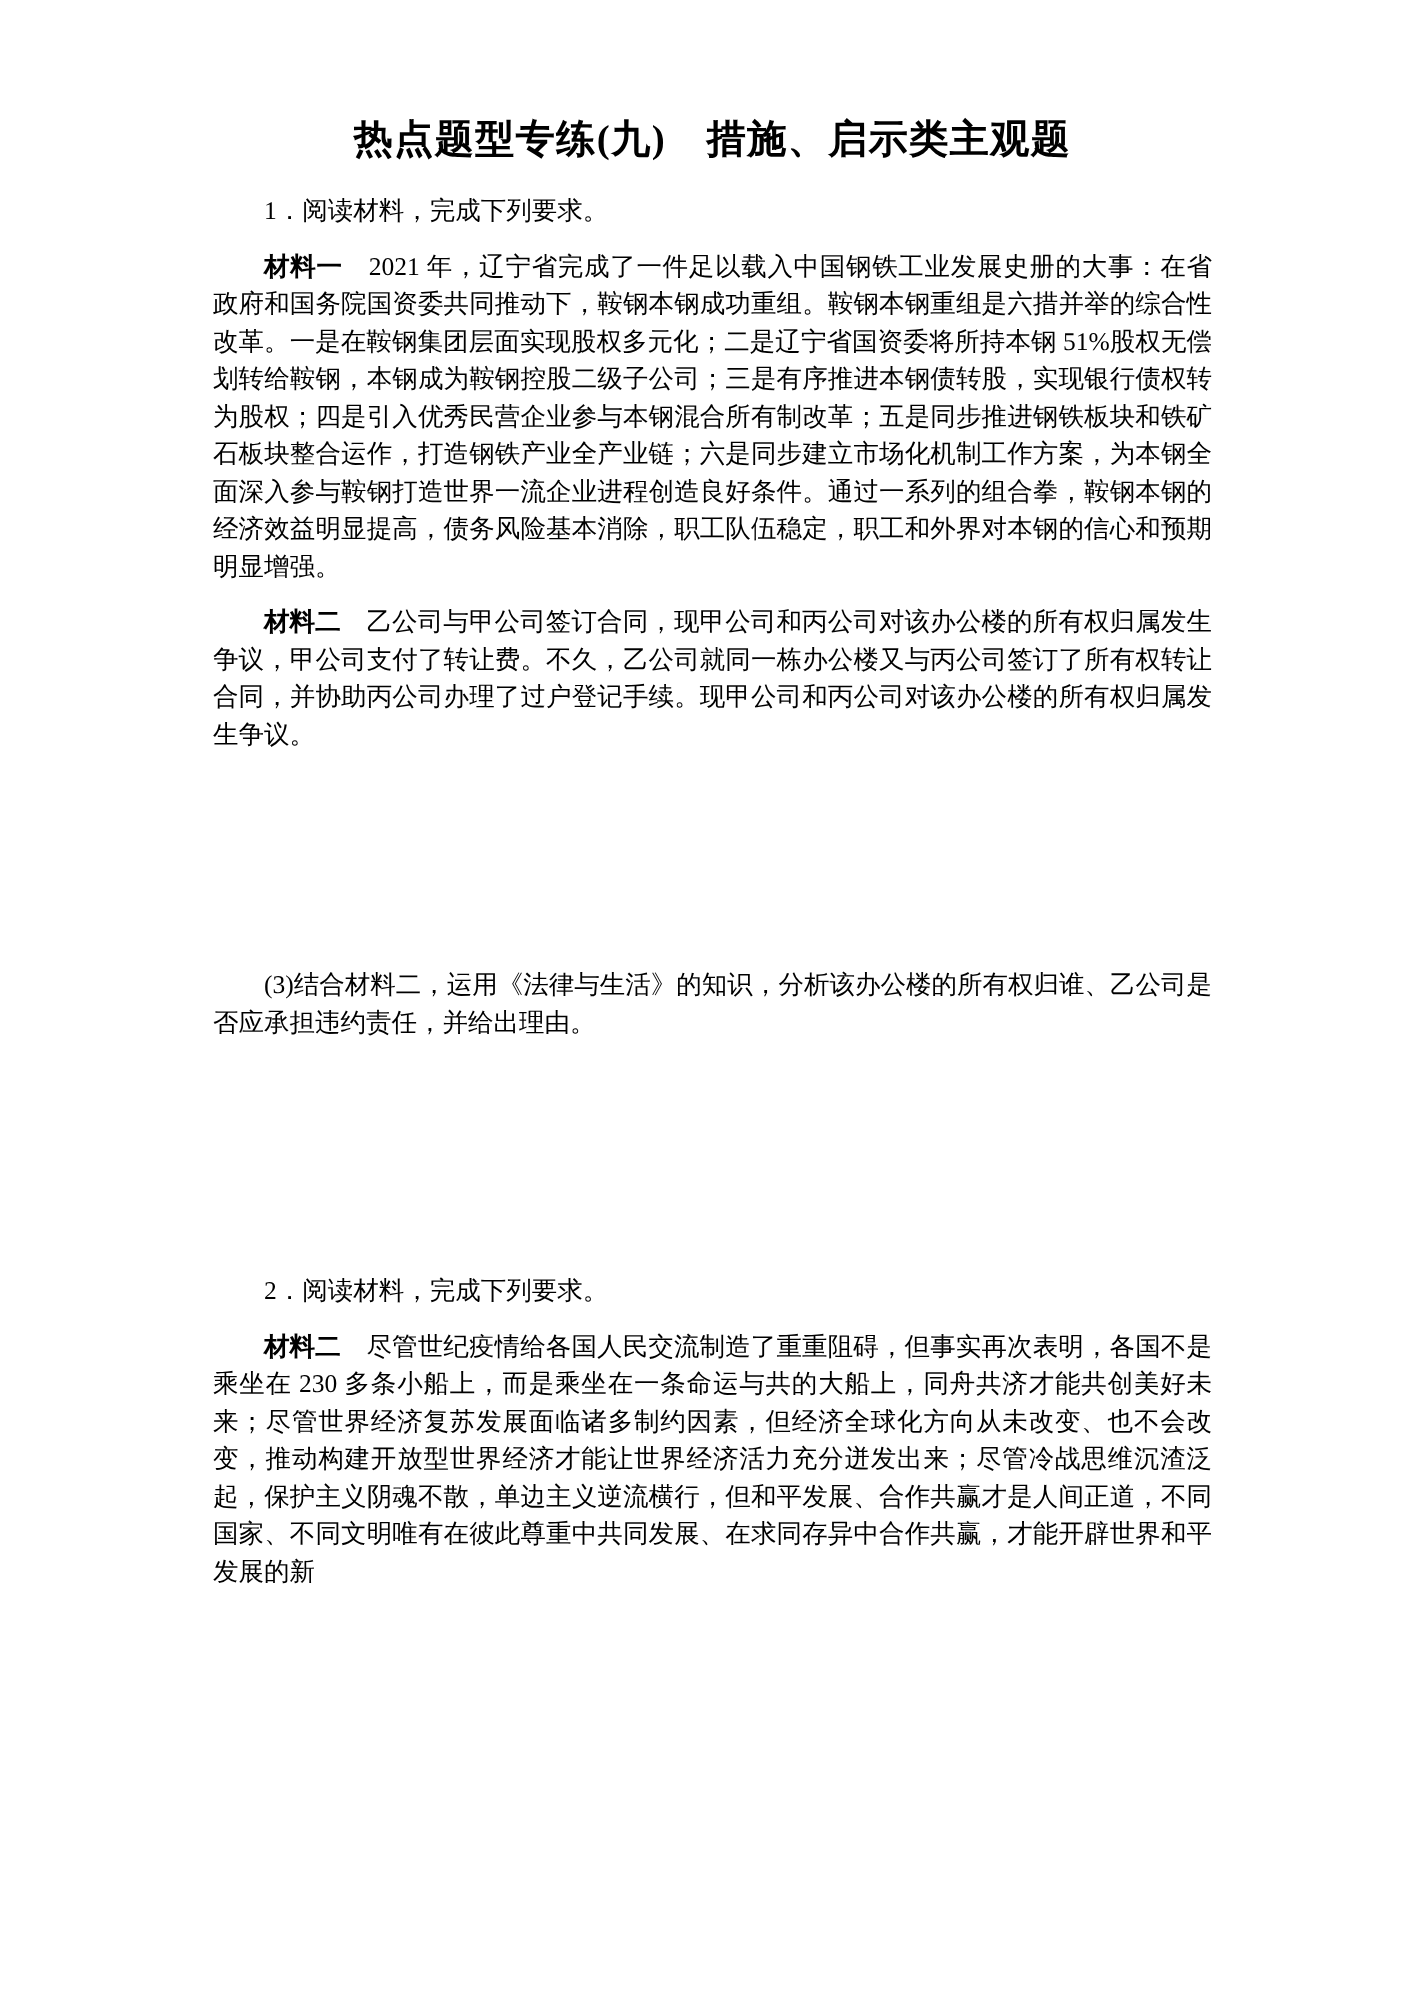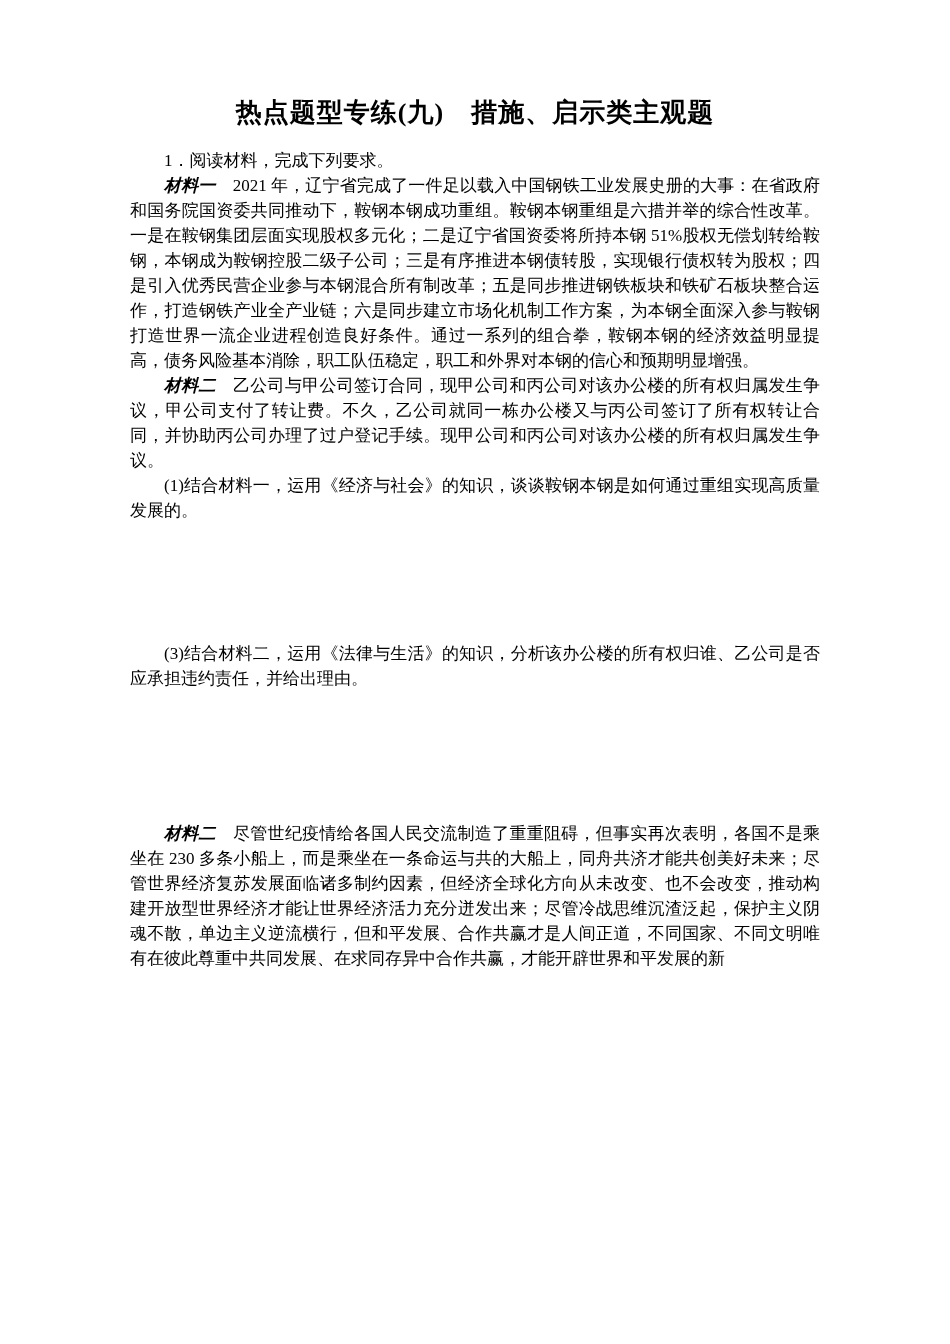--- a/index.html
+++ b/index.html
@@ -7,64 +7,63 @@
     padding: 0;
     background: #ffffff;
   }
   .page {
     width: 950px;
     height: 1344px;
     box-sizing: border-box;
     background: #ffffff;
     color: #000000;
     font-family: "Liberation Serif", "DejaVu Serif", serif;
-    padding: 94px 130px 90px 130px;
+    padding: 74px 130px 90px 130px;
     overflow: hidden;
   }
   .doc-title {
     margin: 0 0 16px 0;
     font-size: 26px;
     line-height: 38px;
     font-weight: 700;
     text-align: center;
     letter-spacing: 1px;
   }
   .para {
-    margin: 0;
+    margin: 12px;
     font-size: 17px;
     line-height: 25px;
     text-align: justify;
     text-indent: 2em;
     word-break: break-all;
   }
   .mat-label {
     font-weight: 700;
-    font-style: italic;
   }
   .answer-space-a { height: 118px; }
   .answer-space-b { height: 130px; }
 </style>
 </head>
 <body>
 
 <div class="page">
 
   <h1 class="doc-title">热点题型专练(九)　措施、启示类主观题</h1>
 
   <p class="para">1．阅读材料，完成下列要求。</p>
 
   <p class="para"><span class="mat-label">材料一</span><span>　2021 年，辽宁省完成了一件足以载入中国钢铁工业发展史册的大事：在省政府和国务院国资委共同推动下，鞍钢本钢成功重组。鞍钢本钢重组是六措并举的综合性改革。一是在鞍钢集团层面实现股权多元化；二是辽宁省国资委将所持本钢 51%股权无偿划转给鞍钢，本钢成为鞍钢控股二级子公司；三是有序推进本钢债转股，实现银行债权转为股权；四是引入优秀民营企业参与本钢混合所有制改革；五是同步推进钢铁板块和铁矿石板块整合运作，打造钢铁产业全产业链；六是同步建立市场化机制工作方案，为本钢全面深入参与鞍钢打造世界一流企业进程创造良好条件。通过一系列的组合拳，鞍钢本钢的经济效益明显提高，债务风险基本消除，职工队伍稳定，职工和外界对本钢的信心和预期明显增强。</span></p>
 
   <p class="para"><span class="mat-label">材料二</span><span>　乙公司与甲公司签订合同，现甲公司和丙公司对该办公楼的所有权归属发生争议，甲公司支付了转让费。不久，乙公司就同一栋办公楼又与丙公司签订了所有权转让合同，并协助丙公司办理了过户登记手续。现甲公司和丙公司对该办公楼的所有权归属发生争议。</span></p>
 
-  <p class="para">(1)结合材料一，运用《经济与社会》的知识，谈谈鞍钢本钢是如何通过重组实现高质量发展的。</p>
 
   <div class="answer-space-a"></div>
 
   <p class="para">(3)结合材料二，运用《法律与生活》的知识，分析该办公楼的所有权归谁、乙公司是否应承担违约责任，并给出理由。</p>
 
   <div class="answer-space-b"></div>
 
+  <p class="para">2．阅读材料，完成下列要求。</p>
 
 
   <p class="para"><span class="mat-label">材料二</span><span>　尽管世纪疫情给各国人民交流制造了重重阻碍，但事实再次表明，各国不是乘坐在 230 多条小船上，而是乘坐在一条命运与共的大船上，同舟共济才能共创美好未来；尽管世界经济复苏发展面临诸多制约因素，但经济全球化方向从未改变、也不会改变，推动构建开放型世界经济才能让世界经济活力充分迸发出来；尽管冷战思维沉渣泛起，保护主义阴魂不散，单边主义逆流横行，但和平发展、合作共赢才是人间正道，不同国家、不同文明唯有在彼此尊重中共同发展、在求同存异中合作共赢，才能开辟世界和平发展的新</span></p>
 
 </div>
 
 </body></html>

